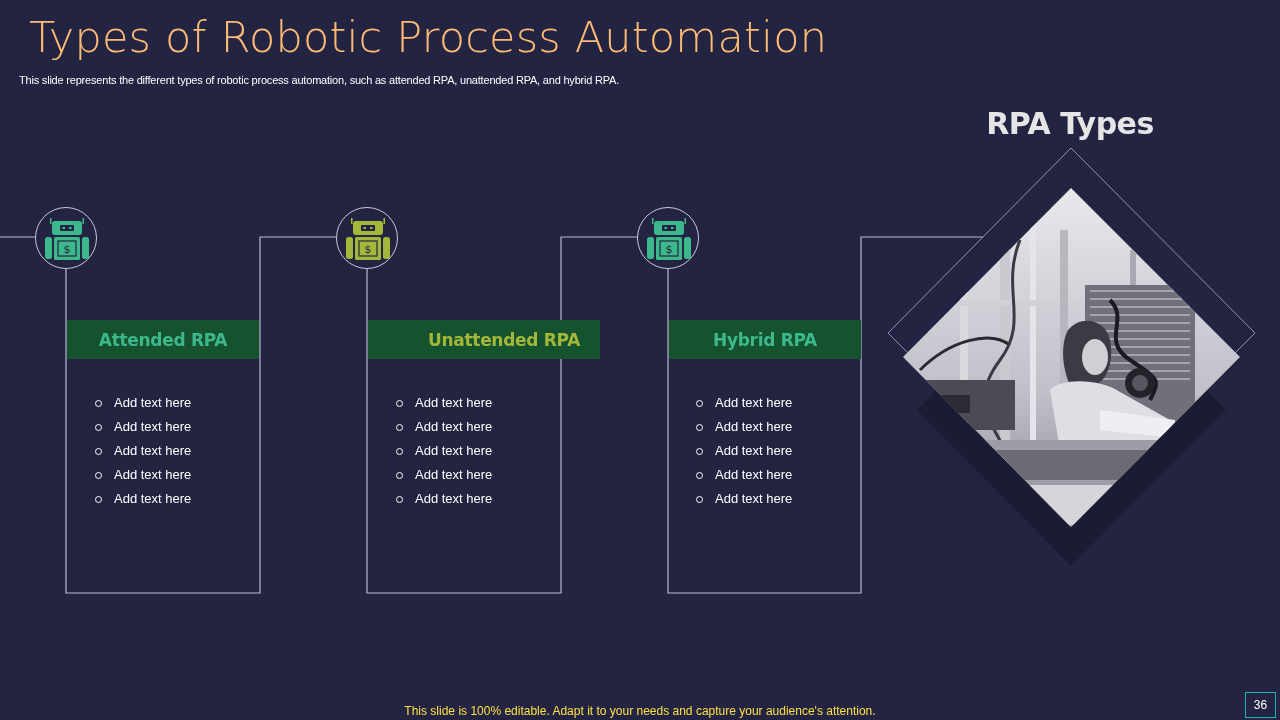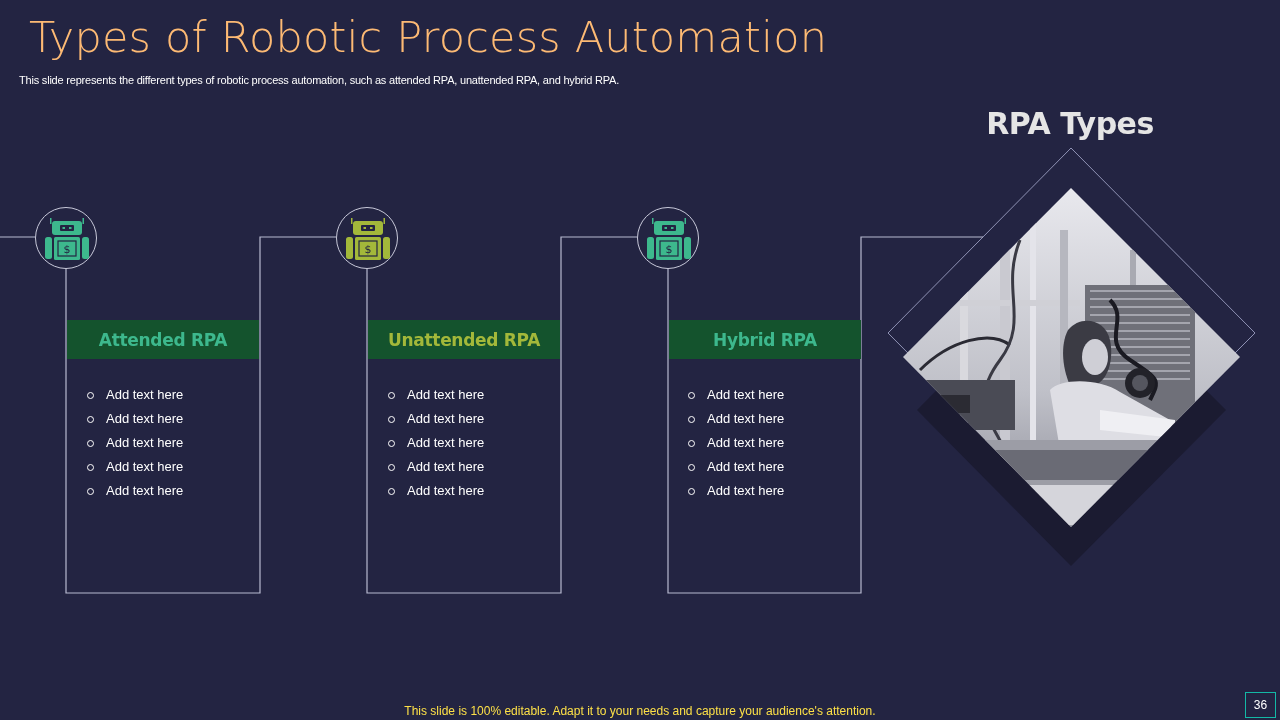--- a/index.html
+++ b/index.html
@@ -2,21 +2,21 @@
 <html><head>
 <meta charset="utf-8">
 <style>
   html, body { margin:0; padding:0; }
   body { width:1280px; height:720px; background:#232442; position:relative; overflow:hidden; font-family:"DejaVu Sans", sans-serif; color:#fff; }
   .title { position:absolute; left:29px; top:12px; font-size:43px; font-weight:300; letter-spacing:0.2px; color:#fdba74; font-family:"DejaVu Sans", sans-serif; white-space:nowrap; }
   .subtitle { position:absolute; left:19px; top:74px; font-size:11px; font-family:"Liberation Sans", sans-serif; color:#fff; letter-spacing:-0.2px; white-space:nowrap; }
   .rpa-types { position:absolute; left:965px; top:106px; width:210px; text-align:center; font-size:30px; font-weight:bold; color:#e5e5e5; font-family:"DejaVu Sans", sans-serif; letter-spacing:-0.5px; }
   svg.lines { position:absolute; left:0; top:0; }
   .card-head { position:absolute; height:39px; width:192px; background:#14532d; font-weight:bold; font-size:17px; display:flex; align-items:center; justify-content:center; font-family:"DejaVu Sans", sans-serif; letter-spacing:-0.3px; }
-  .list { position:absolute; margin:8px; padding:0; list-style:none; font-family:"Liberation Sans", sans-serif; font-size:13px; color:#fff; }
+  .list { position:absolute; margin:16px; padding:0; list-style:none; font-family:"Liberation Sans", sans-serif; font-size:13px; color:#fff; }
   .list li { height:24px; line-height:24px; display:flex; align-items:center; }
   .bullet { display:inline-block; width:5px; height:5px; border:1.2px solid #fff; border-radius:50%; margin-left:12px; margin-right:12px; }
   .icon-circle { position:absolute; width:62px; height:62px; border:1.3px solid #c8c9da; border-radius:50%; background:#232442; box-sizing:border-box; }
   .icon-circle svg { position:absolute; left:8px; top:9px; }
   .footer { position:absolute; left:0; width:1280px; top:704px; text-align:center; font-family:"Liberation Sans", sans-serif; font-size:12px; color:#fde047; }
   .footer span { position:relative; left:0px; }
   .page-num { position:absolute; left:1245px; top:692px; width:31px; height:26px; border:1px solid #14b8a6; box-sizing:border-box; font-family:"Liberation Sans", sans-serif; font-size:12px; display:flex; align-items:center; justify-content:center; color:#fff; }
 </style>
 </head>
 <body>
@@ -147,21 +147,21 @@
       <rect x="1" y="20" width="7" height="22" rx="2.5"></rect>
       <rect x="38" y="20" width="7" height="22" rx="2.5"></rect>
     </g>
     <rect x="16" y="8" width="14" height="6" rx="1" fill="#232442"></rect>
     <rect x="18.5" y="10" width="2.5" height="2" fill="#a3b83a"></rect>
       <rect x="25" y="10" width="2.5" height="2" fill="#a3b83a"></rect>
     <rect x="14" y="24" width="18" height="15" fill="none" stroke="#232442" stroke-width="1.2"></rect>
     <text x="23" y="36" text-anchor="middle" font-family="DejaVu Sans, sans-serif" font-size="11" fill="#232442">$</text>
   </svg>
 </div>
-<div class="card-head" style="left:368px; top:320px; color:#a3b83a;">Unattended RPA</div>
+<div class="card-head" style="left:368px; top:320px; color:#a3b83a;padding-left:40px;">Unattended RPA</div>
 <ul class="list" style="left:368px; top:375px; width:190px;">
   <li>
       <span class="bullet"></span>
       <span>Add text here</span>
     </li>
   <li>
       <span class="bullet"></span>
       <span>Add text here</span>
     </li>
   <li>

